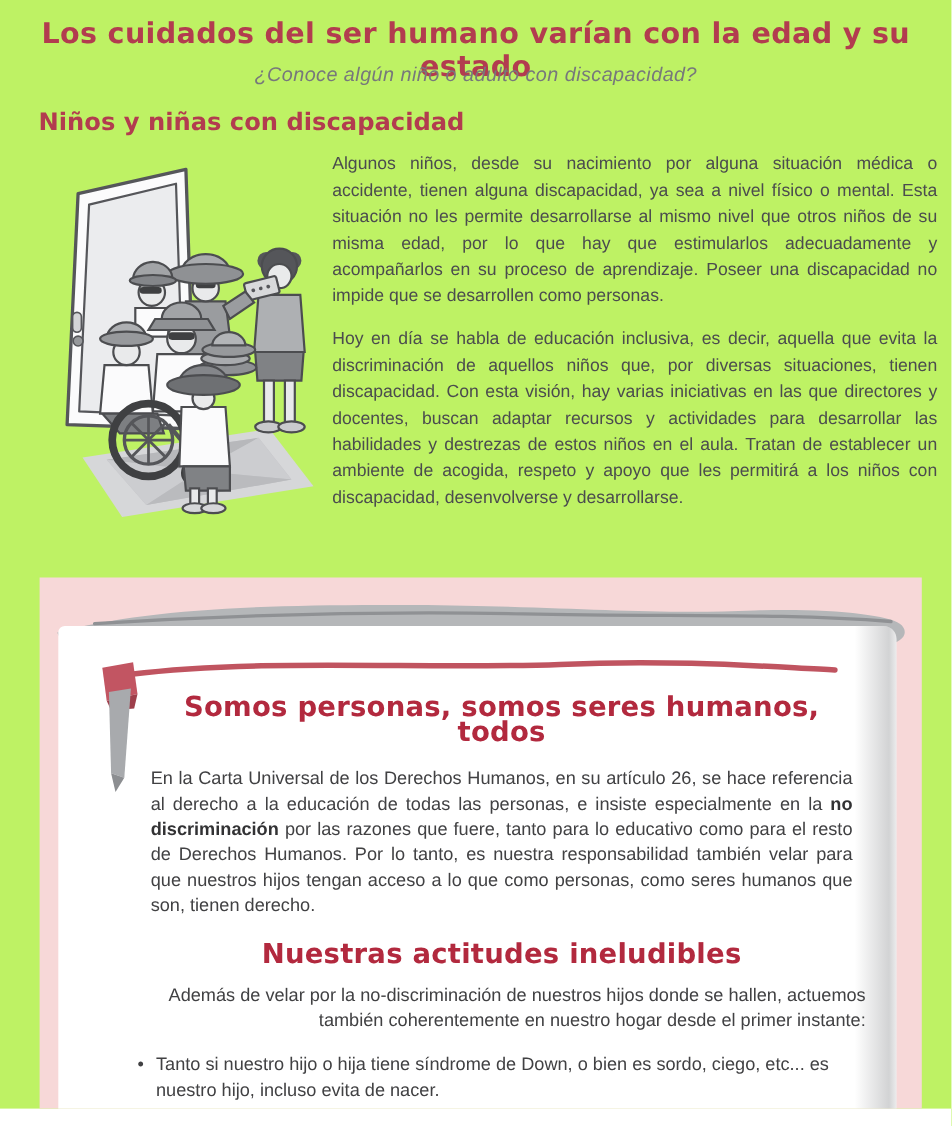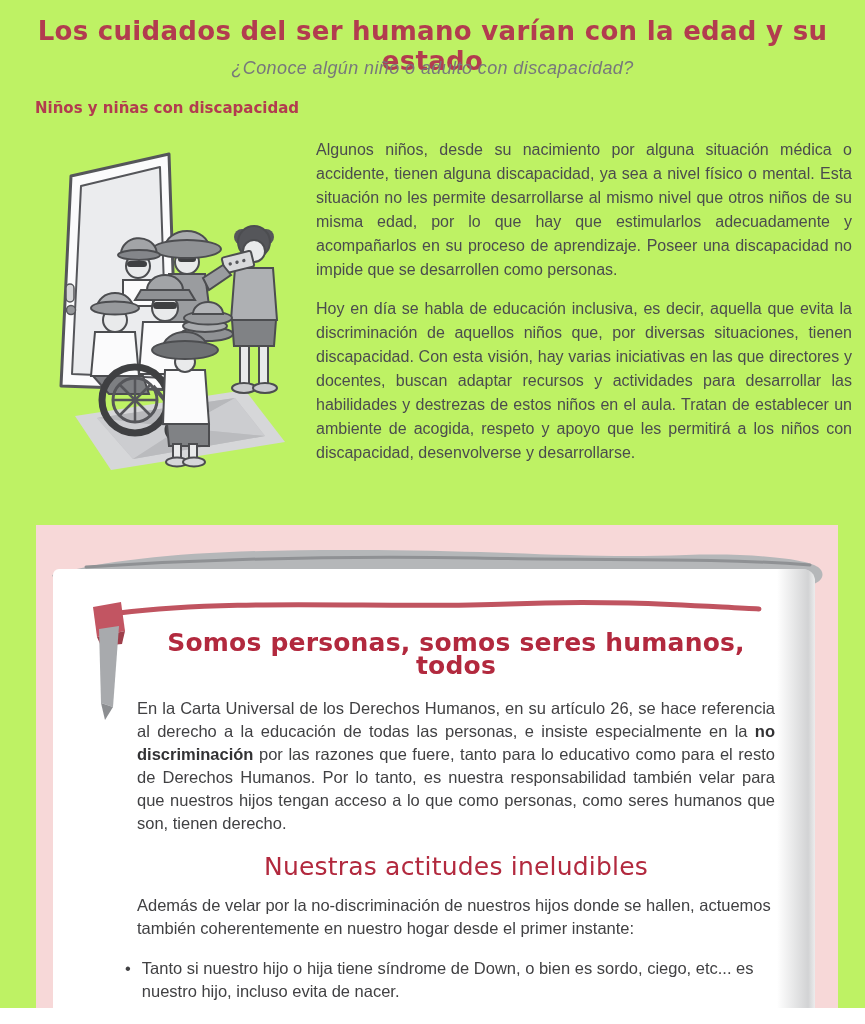--- a/index.html
+++ b/index.html
@@ -14,26 +14,26 @@
     color:#b23c4f; letter-spacing:0.3px;
     font-family:"DejaVu Sans", sans-serif;
   }
   .doc-subtitle {
     position:absolute; top:58px; left:0; width:100%;
     text-align:center; font-style:italic; font-size:18px;
     color:#77787b; letter-spacing:0.4px;
   }
   .section-heading {
     position:absolute; top:99px; left:35px;
-    font-size:15px; font-weight:bold; color:#b23c4f;
+    font-size:22px; font-weight:bold; color:#b23c4f;
     font-family:"DejaVu Sans", sans-serif;
   }
   .content-row {
     position:absolute; top:138px; left:35px; width:817px;
-    display:flex; gap:23px; align-items:flex-start;
+    display:flex; gap:9px; align-items:flex-start;
   }
   .illustration-box { flex:0 0 258px; width:258px; height:332px; }
   .body-col {
     flex:1; color:#4b4c4e; font-size:16px; line-height:24px;
     text-align:justify;
   }
   .body-col p { margin:0 0 15px 0; }
 
   
   .panel {
@@ -55,25 +55,25 @@
     position:absolute; left:72px; right:28px; top:62px;
     color:#414143; font-size:16.5px; line-height:23px;
   }
   .page-content h2 {
     margin:0 0 20px 0; text-align:center; font-size:25px;
     font-weight:bold; color:#b2293e;
     font-family:"DejaVu Sans", sans-serif; letter-spacing:0.2px;
   }
   .page-content h3 {
     margin:20px 0 16px 0; text-align:center; font-size:25px;
-    font-weight:normal; color:#b2293e;
+    font-weight:bold; color:#b2293e;
     font-family:"DejaVu Sans", sans-serif; letter-spacing:0.2px;
   }
   .page-content p.justified { margin:12px; text-align:justify; }
-  .page-content p.plain { margin:12px; }
+  .page-content p.plain { margin:0;text-align:right; }
   .page-content .bold-run { font-weight:bold; color:#323234; }
   .bullet-row { display:flex; gap:11px; margin-top:17px; }
   .bullet-row .marker { flex:0 0 auto; color:#414143; }
 </style>
 </head>
 <body>
 
 <div class="canvas">
 
   <div class="doc-title">Los cuidados del ser humano varían con la edad y su estado</div>

